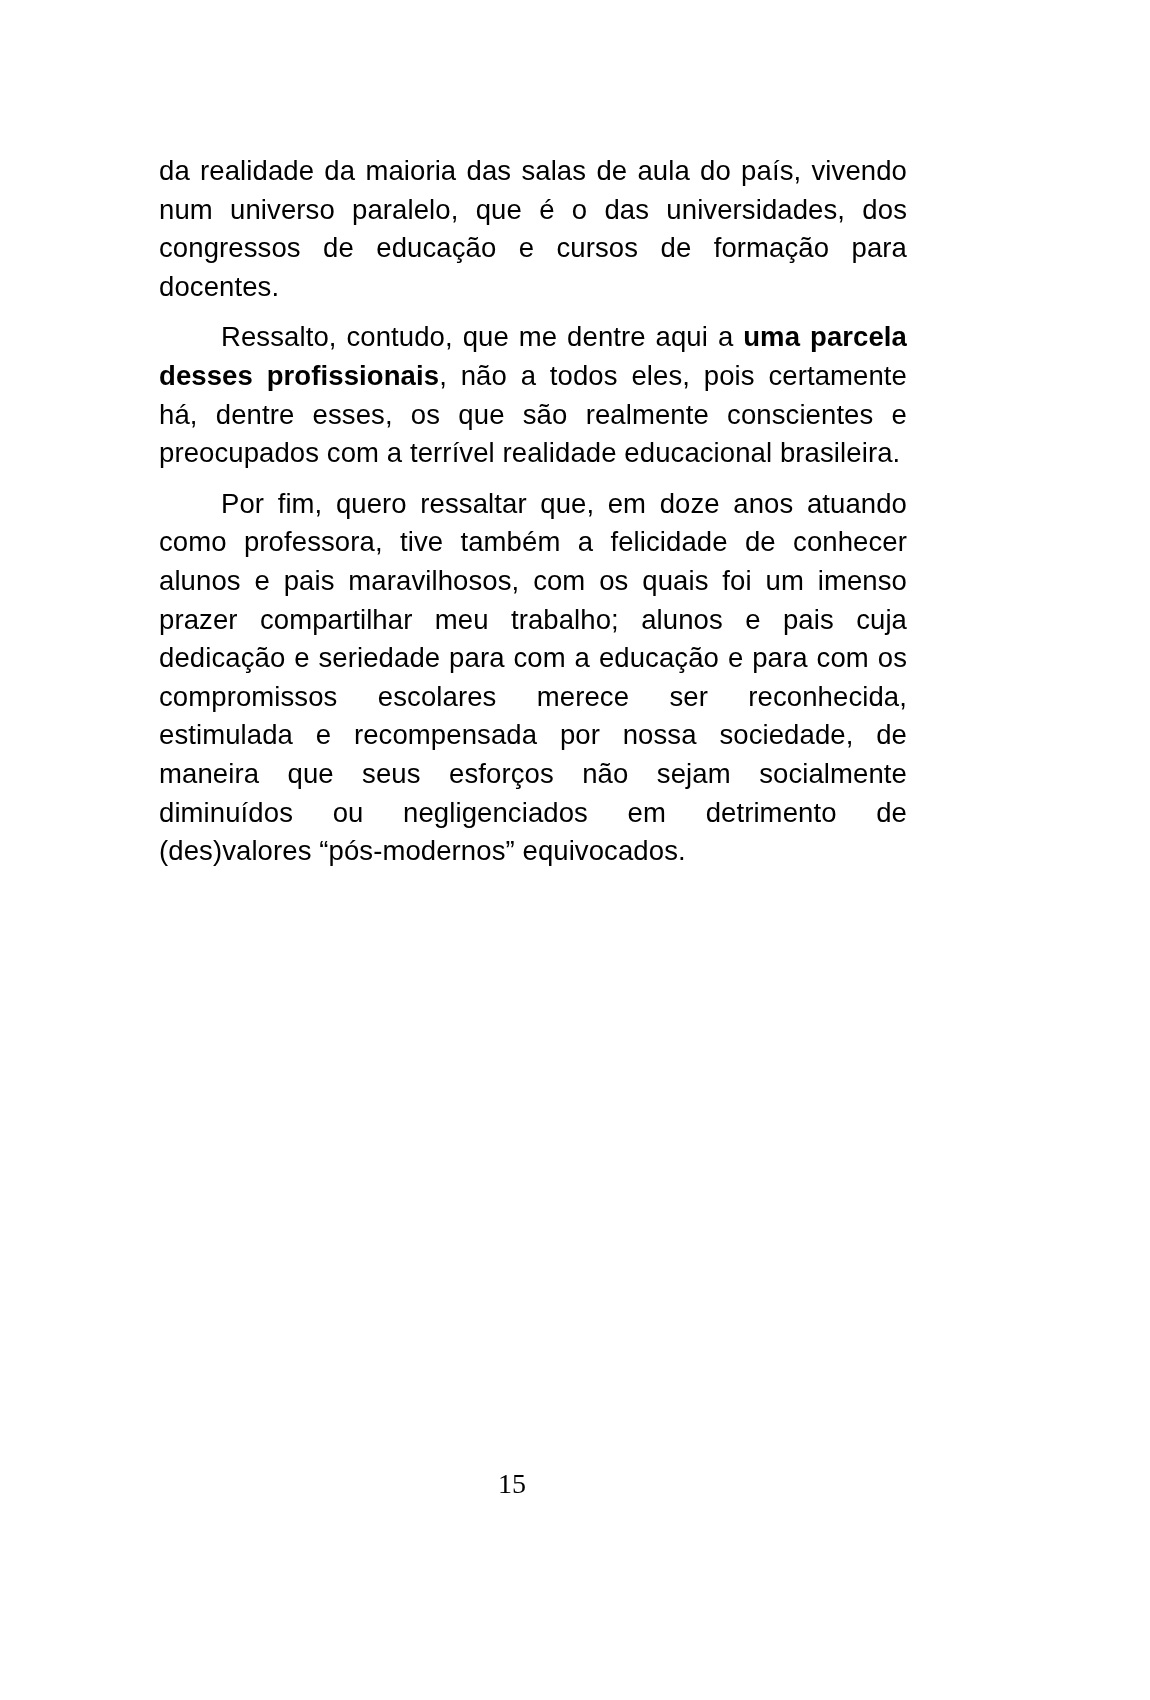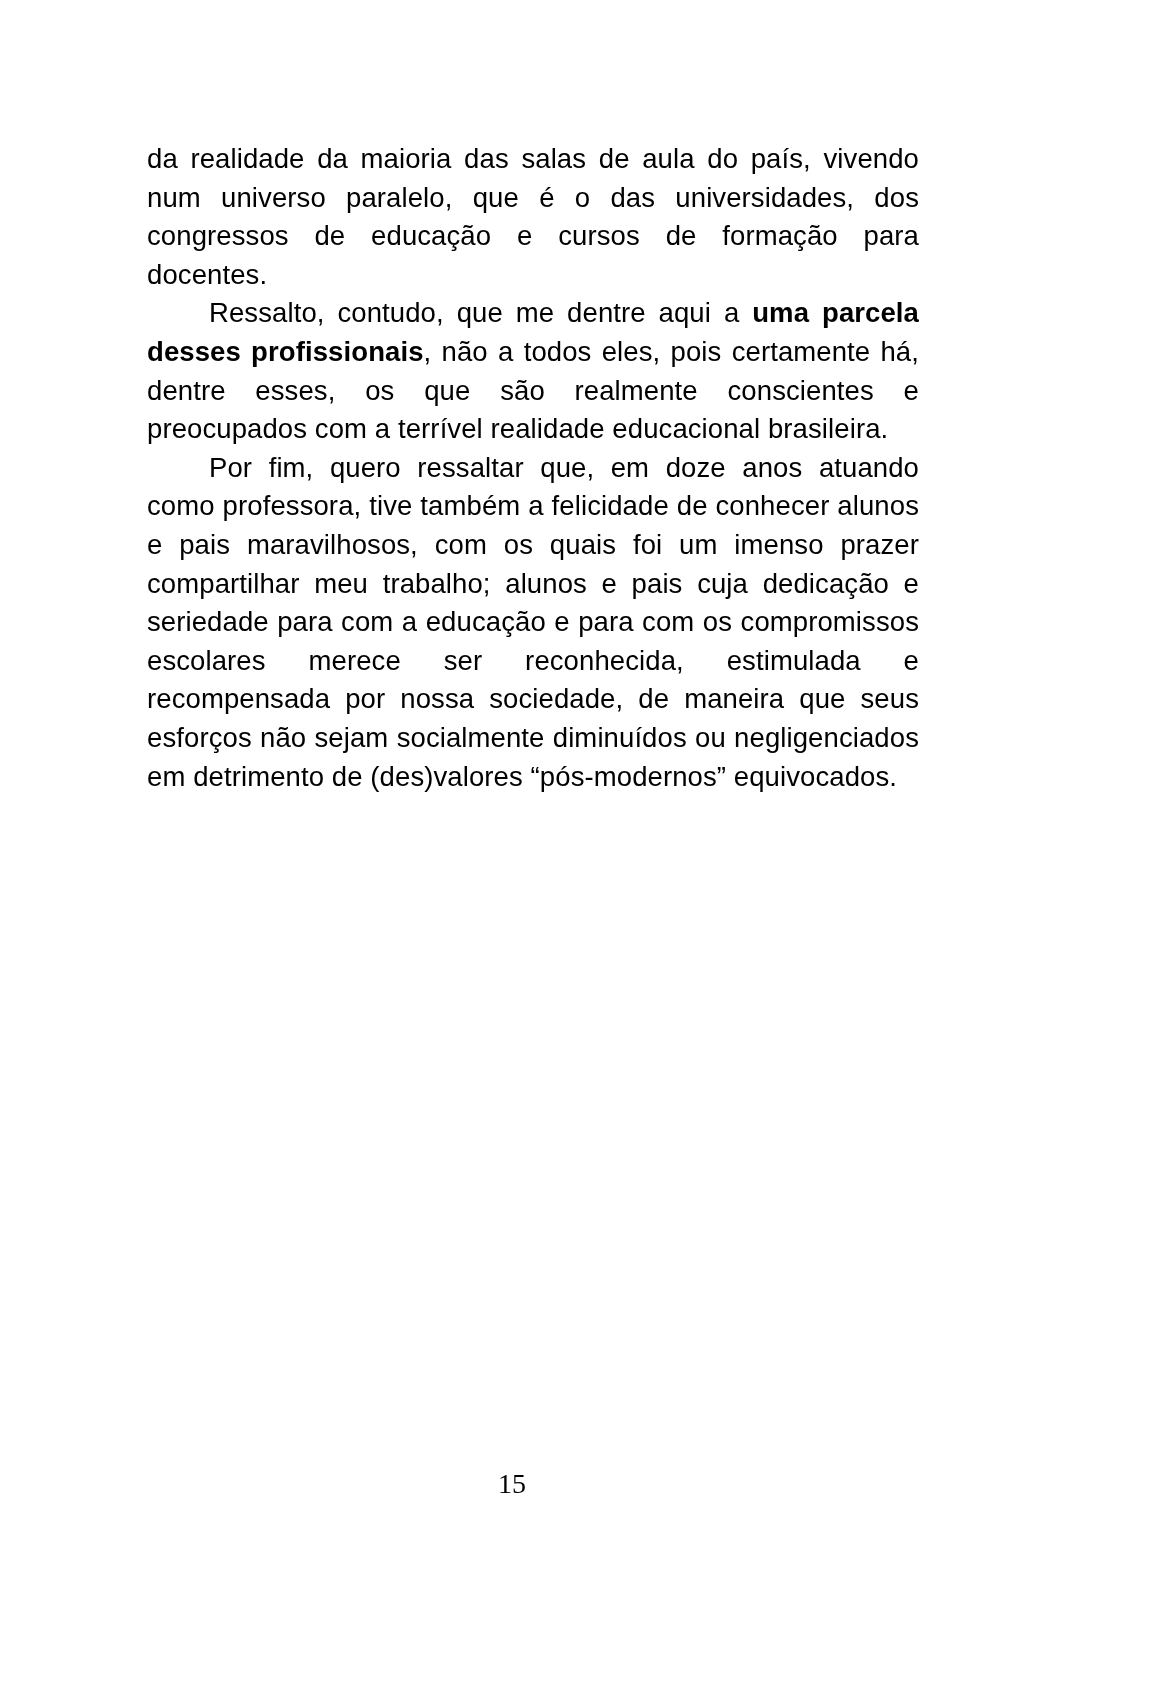--- a/index.html
+++ b/index.html
@@ -23,21 +23,21 @@
     height: 1700px;
     background: #ffffff;
   }
   .text-block {
     position: absolute;
     left: 147px;
     top: 140px;
     width: 772px;
   }
   p.para {
-    margin: 0;
+    margin: 12px;
     font-size: 27.5px;
     line-height: 38.6px;
     text-align: justify;
     text-justify: inter-word;
     letter-spacing: 0.1px;
     word-spacing: 0px;
     -webkit-hyphens: none;
     hyphens: none;
   }
   p.para.indent {

